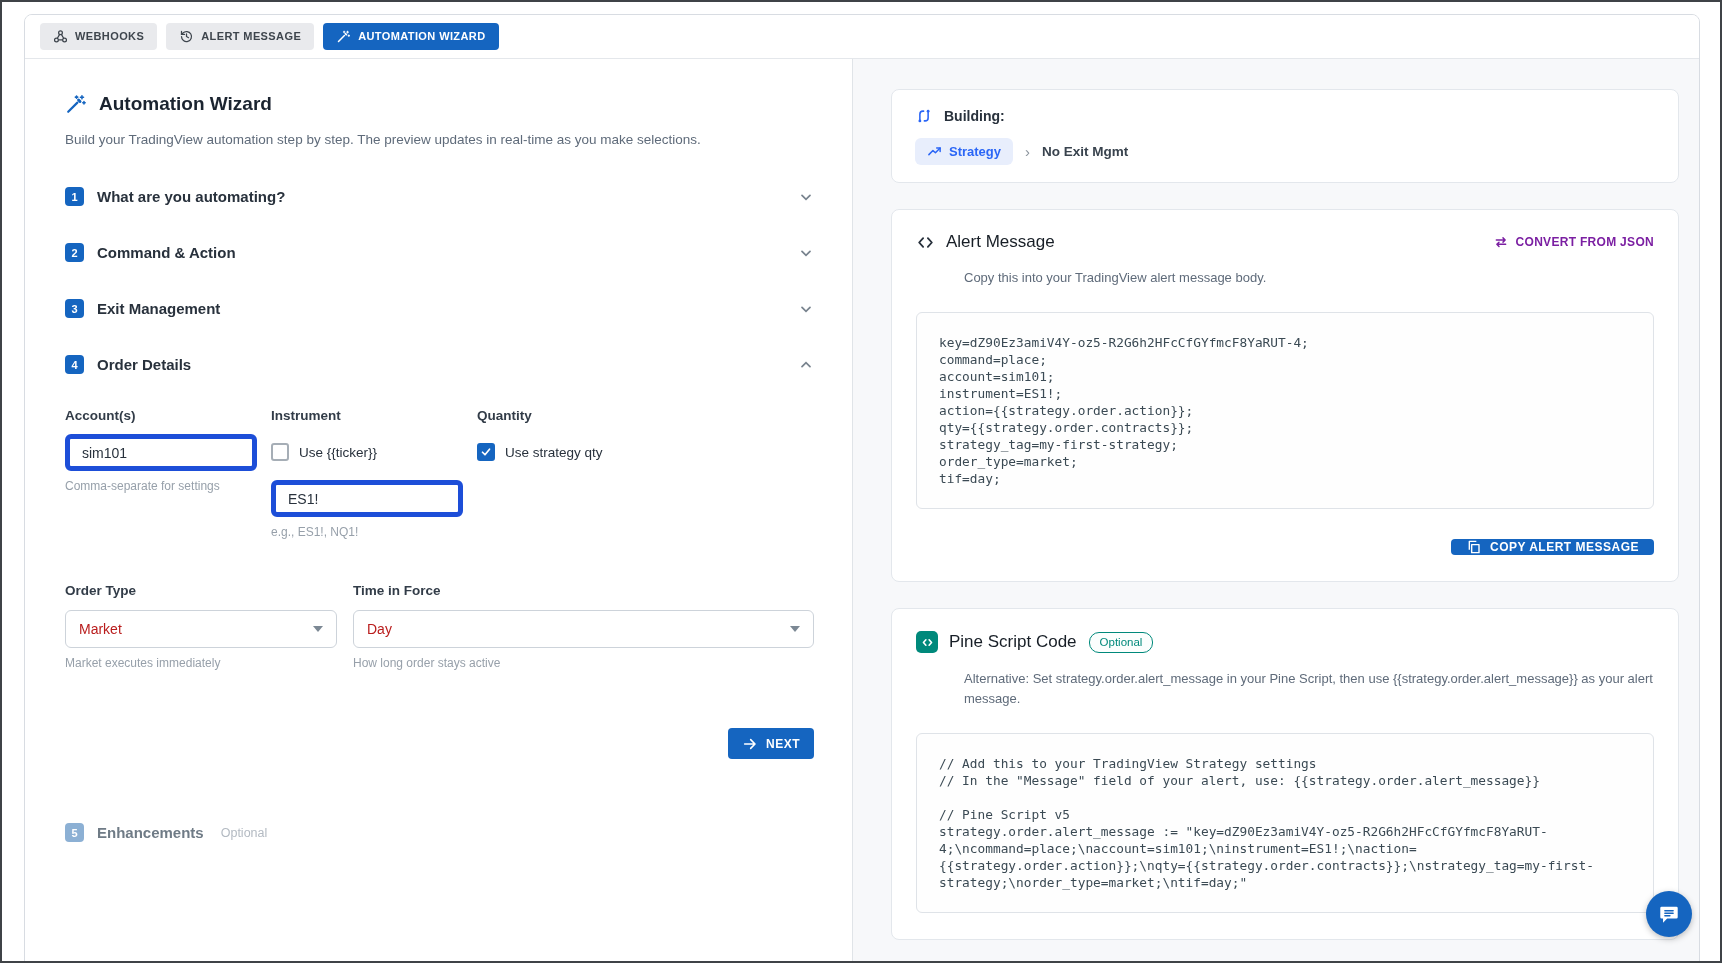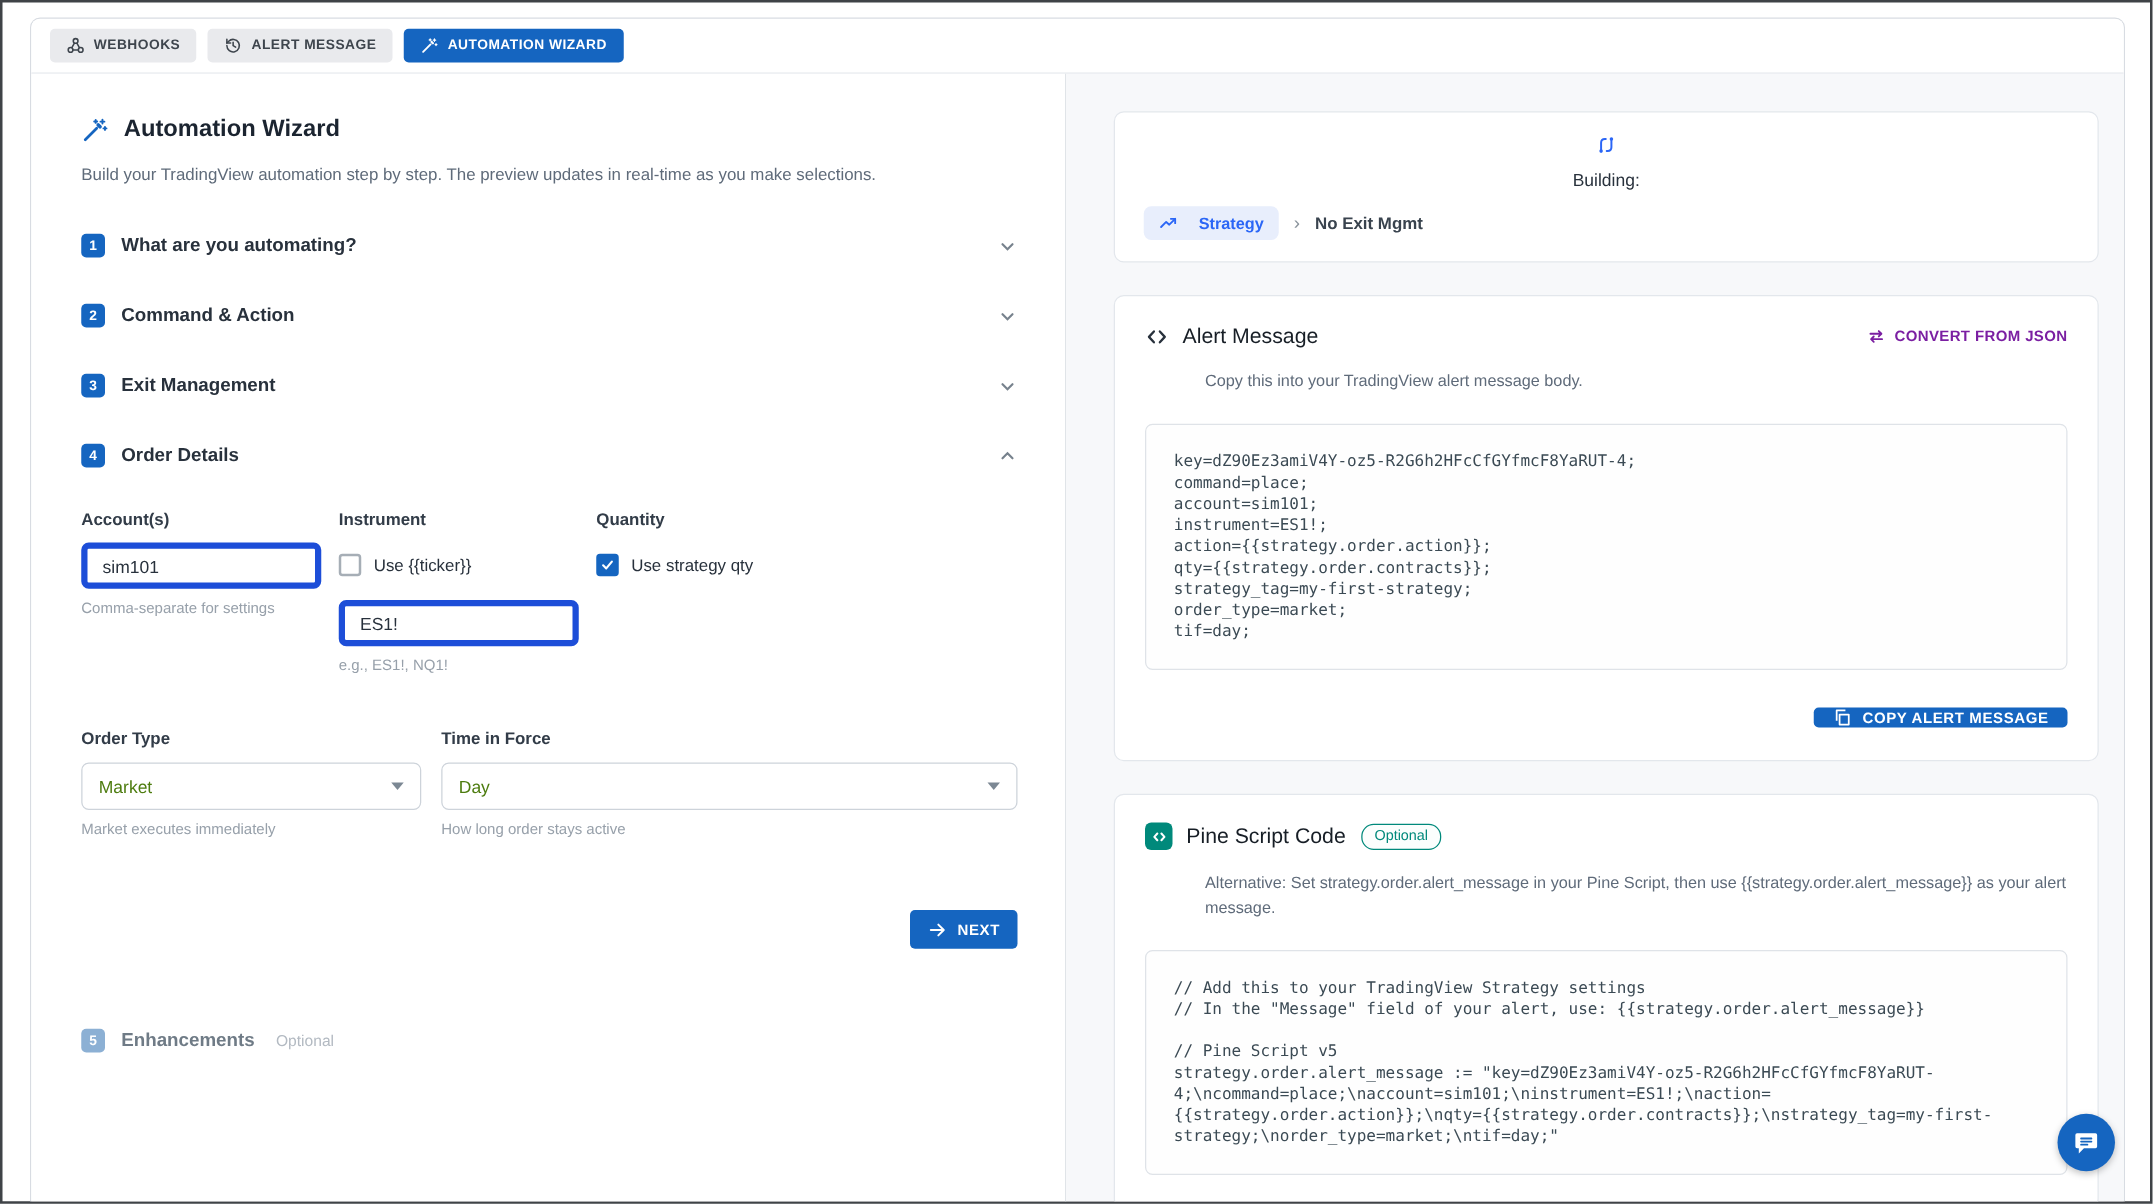--- a/index.html
+++ b/index.html
@@ -56,36 +56,36 @@
     padding:0 12px; font:400 14px "Liberation Sans", sans-serif; color:#28313c; background:#fff;
   }
   .hint { margin-top:8px; font-size:12px; color:#97a0aa; }
   .check-row { display:flex; align-items:center; gap:10px; margin-top:19px; height:20px; cursor:pointer; }
   .checkbox { width:18px; height:18px; border:2px solid #a6aeb6; border-radius:3px; background:#fff; flex:0 0 18px; }
   .checkbox.checked { border-color:#1565c0; background:#1565c0; display:flex; align-items:center; justify-content:center; }
   .check-label { font-size:13.5px; color:#28313c; }
   .selects-grid { display:grid; grid-template-columns:272px 1fr; column-gap:16px; margin-top:44px; }
   .select {
     margin-top:12px; height:38px; border:1px solid #cdd3da; border-radius:6px; background:#fff;
-    display:flex; align-items:center; padding:0 13px; font-size:14px; color:#4d7c0f; cursor:pointer;
+    display:flex; align-items:center; padding:0 13px; font-size:14px; color:#b91c1c; cursor:pointer;
   }
   .select .caret { margin-left:auto; width:0; height:0; border-left:5px solid transparent; border-right:5px solid transparent; border-top:6px solid #7c8894; }
   .next-row { display:flex; justify-content:flex-end; margin-top:58px; }
   .btn-primary {
     display:inline-flex; align-items:center; gap:8px; background:#1565c0; color:#fff; border:none;
     border-radius:4px; height:31px; padding:0 14px; font:700 12px "Liberation Sans", sans-serif;
     letter-spacing:.5px; cursor:pointer;
   }
   .step5 { margin-top:64px; }
   
   .card { background:#fff; border:1px solid #e3e7ec; border-radius:8px; padding:17px 23px; }
-  .building-card .b-row1 { display:flex; align-items:center; gap:11px; font-size:14px; font-weight:400; color:#28313c;flex-direction:column; }
+  .building-card .b-row1 { display:flex; align-items:center; gap:11px; font-size:14px; font-weight:700; color:#28313c; }
   .building-card .b-row2 { display:flex; align-items:center; gap:12px; margin-top:13px; }
   .chip {
-    display:inline-flex; align-items:center; gap:17px; background:#e8eefc; color:#2b66f6;
+    display:inline-flex; align-items:center; gap:7px; background:#e8eefc; color:#2b66f6;
     border-radius:6px; padding:0 12px; height:27px; font-size:13px; font-weight:700; cursor:pointer;
   }
   .crumb-sep { color:#8a939c; font-size:15px; }
   .crumb { font-size:13.5px; font-weight:700; color:#39434e; }
   .section-card { margin-top:26px; padding:22px 24px 26px 24px; }
   .sec-head { display:flex; align-items:center; }
   .sec-title { font-size:17px; font-weight:400; color:#171e26; margin-left:11px; }
   .link-purple {
     margin-left:auto; display:inline-flex; align-items:center; gap:7px; background:none; border:none;
     color:#7b1fa2; font:700 12px "Liberation Sans", sans-serif; letter-spacing:.3px; cursor:pointer;

